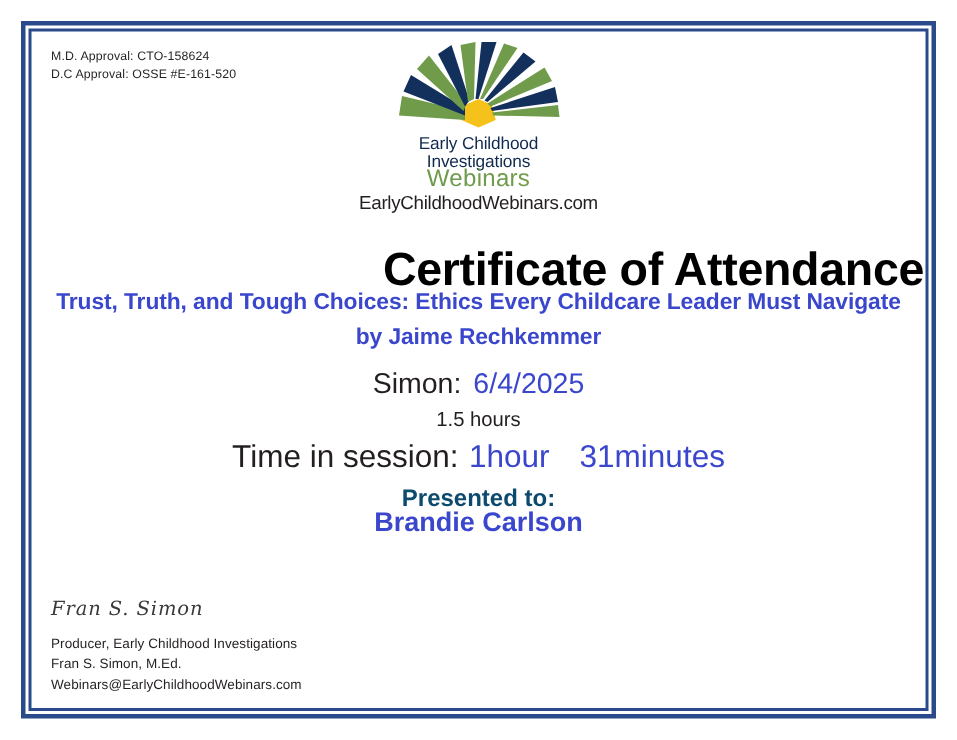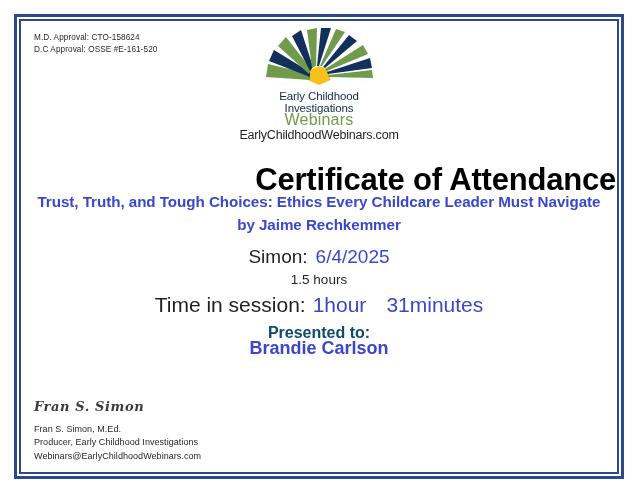--- a/index.html
+++ b/index.html
@@ -200,21 +200,20 @@
     left: 12px;
     bottom: 8px;
   }
   .signature-script {
     font-family: "DejaVu Serif", serif;
     font-style: italic;
     font-size: 13px;
     color: #3a3a3a;
     letter-spacing: 0.6px;
     margin-bottom: 9px;
-    font-weight: bold;
   }
   .signature-line {
     font-size: 9px;
     line-height: 13.5px;
     color: #231f20;
     letter-spacing: 0.05px;
   }
 </style>
 </head>
 <body>
@@ -285,19 +284,19 @@
     <div class="session-row">
       <span>Time in session:</span><span class="session-hours">1hour</span><span class="session-minutes">31minutes</span>
     </div>
 
     <div class="presented-label">Presented to:</div>
 
     <div class="recipient-name">Brandie Carlson</div>
 
     <div class="signature-block">
       <div class="signature-script">Fran S. Simon</div>
+      <div class="signature-line">Producer, Early Childhood Investigations</div>
       <div class="signature-line">Fran S. Simon, M.Ed.</div>
-      <div class="signature-line">Producer, Early Childhood Investigations</div>
       <div class="signature-line">Webinars@EarlyChildhoodWebinars.com</div>
     </div>
 
   </div>
 </div>
 
 </body></html>

